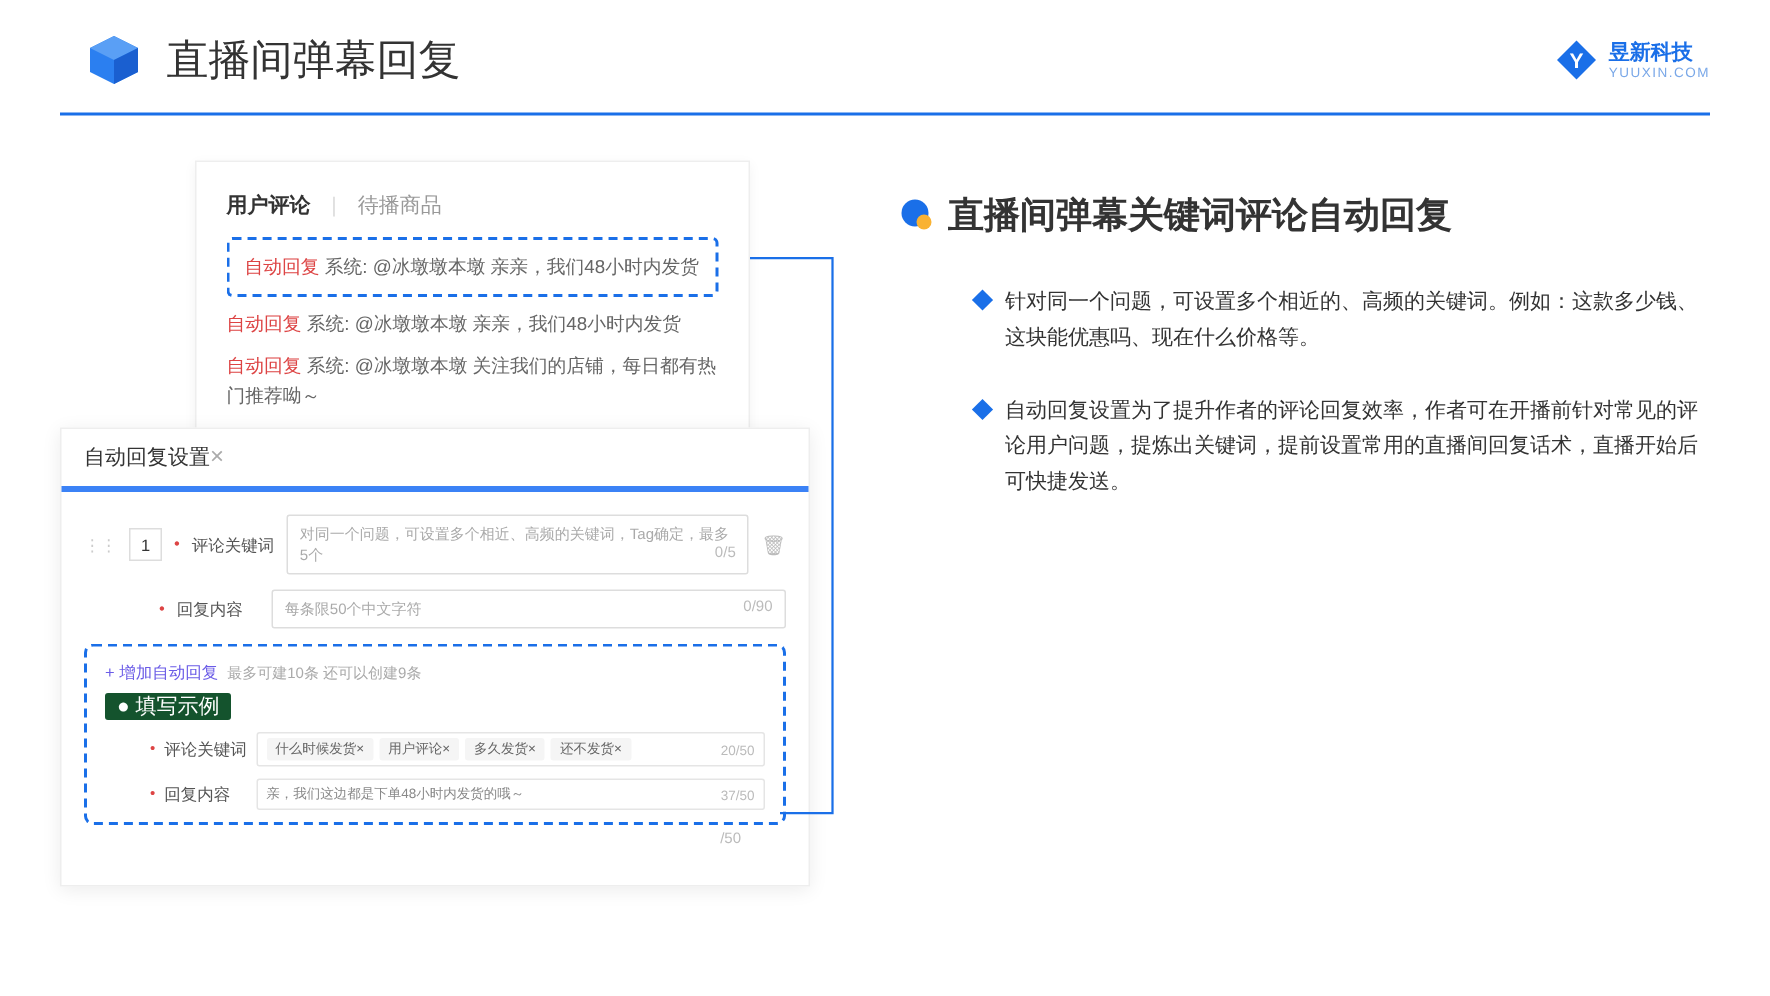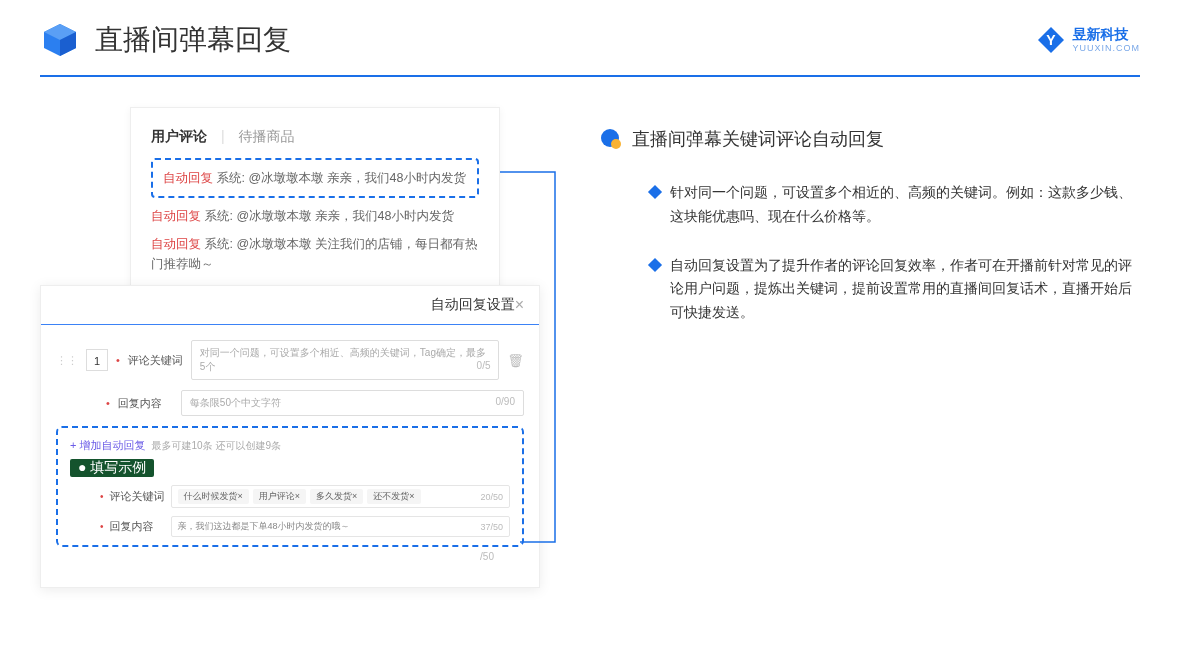--- a/index.html
+++ b/index.html
@@ -1,18 +1,18 @@
 <!DOCTYPE html>
 <html><head>
 <meta charset="utf-8">
 <style>
 * { margin: 0; padding: 0; box-sizing: border-box; }
 body { width: 1180px; height: 664px; background: #fff; font-family: "Microsoft YaHei", sans-serif; position: relative; overflow: hidden; }
 
-.header { display: flex; align-items: center; padding: 20px 40px 0; }
+.header { display: flex; align-items: center; padding: 20px 56px 0; }
 .header-icon { width: 40px; height: 40px; margin-right: 15px; }
 .header-title { font-size: 28px; color: #333; font-weight: 500; }
 .brand { position: absolute; right: 40px; top: 25px; display: flex; align-items: center; }
 .brand-icon { width: 30px; height: 30px; margin-right: 6px; }
 .brand-text { color: #1a6fe8; font-size: 14px; font-weight: bold; line-height: 1.1; }
 .brand-sub { color: #7aa8e8; font-size: 9px; letter-spacing: 1px; }
 .hr-line { margin: 15px 40px 0; height: 2px; background: #1a6fe8; }
 
 .main { display: flex; padding: 30px 40px 0; gap: 60px; }
 
@@ -20,21 +20,21 @@
 .card-comments { background: #fff; border: 1px solid #eee; box-shadow: 0 2px 8px rgba(0,0,0,0.05); padding: 20px; width: 370px; margin-left: 90px; position: relative; }
 .tabs { font-size: 14px; margin-bottom: 12px; }
 .tab-active { font-weight: bold; color: #333; }
 .tab-divider { color: #ddd; margin: 0 10px; }
 .tab-inactive { color: #999; }
 .hl-box { border: 2px dashed #1a6fe8; border-radius: 4px; padding: 8px 10px; margin-bottom: 8px; }
 .comment-line { font-size: 12.5px; color: #666; margin-top: 8px; line-height: 1.6; }
 .tag-auto { color: #d44; font-weight: 500; }
 
 .card-settings { background: #fff; border: 1px solid #eee; box-shadow: 0 2px 12px rgba(0,0,0,0.08); width: 500px; position: relative; margin-top: -10px; padding-bottom: 10px; }
-.settings-header { display: flex; justify-content: flex-end; padding: 10px 15px; border-bottom: 1px solid #3b82f6; font-size: 14px; color: #333; }
+.settings-header { display: flex; justify-content: flex-start; padding: 10px 15px; border-bottom: 4px solid #3b82f6; font-size: 14px; color: #333; }
 .close-x { color: #aaa; cursor: pointer; font-size: 16px; }
 .settings-body { padding: 15px; font-size: 11px; color: #666; }
 .form-row { display: flex; align-items: center; margin-bottom: 10px; gap: 8px; }
 .order-box { width: 22px; height: 22px; border: 1px solid #ddd; text-align: center; line-height: 22px; font-size: 11px; color: #333; }
 .req-dot { color: #d44; }
 .form-label { width: 55px; font-size: 11px; color: #555; text-align: left; }
 .form-input { flex: 1; border: 1px solid #ddd; border-radius: 2px; padding: 5px 8px; font-size: 10px; color: #aaa; position: relative; }
 .input-count { float: right; color: #bbb; font-size: 10px; }
 .trash-icon { color: #bbb; font-size: 13px; }
 
@@ -43,21 +43,21 @@
 .add-link-note { color: #aaa; font-size: 10px; margin-left: 6px; }
 .example-badge { display: inline-block; background: #14532d; color: #fff; font-size: 14px; padding: 0 8px; border-radius: 2px; margin-top: 6px; }
 .example-row { display: flex; align-items: center; margin-top: 8px; gap: 6px; font-size: 10px; }
 .tag-chip { background: #f5f5f5; border-radius: 2px; padding: 1px 6px; font-size: 9px; color: #666; }
 .example-input { flex: 1; border: 1px solid #e5e5e5; border-radius: 2px; padding: 3px 6px; font-size: 9px; color: #888; display: flex; align-items: center; gap: 4px; justify-content: flex-start; text-align: center; }
 .example-count { margin-left: auto; color: #bbb; }
 
 .right-panel { flex: 1; padding-top: 20px; }
 .section-header { display: flex; align-items: center; gap: 10px; margin-bottom: 30px; }
 .dot-icon { width: 22px; height: 22px; position: relative; }
-.section-title { font-size: 18px; color: #333; font-weight: 400; }
+.section-title { font-size: 24px; color: #333; font-weight: 700; }
 .bullet-item { display: flex; gap: 10px; margin-bottom: 25px; padding-left: 50px; }
 .diamond { width: 10px; height: 10px; background: #1a6fe8; transform: rotate(45deg); margin-top: 6px; flex-shrink: 0; }
 .bullet-text { font-size: 14px; color: #333; line-height: 1.7; }
 
 svg { display: block; }
 </style>
 </head>
 <body>
 
 <div class="header">

